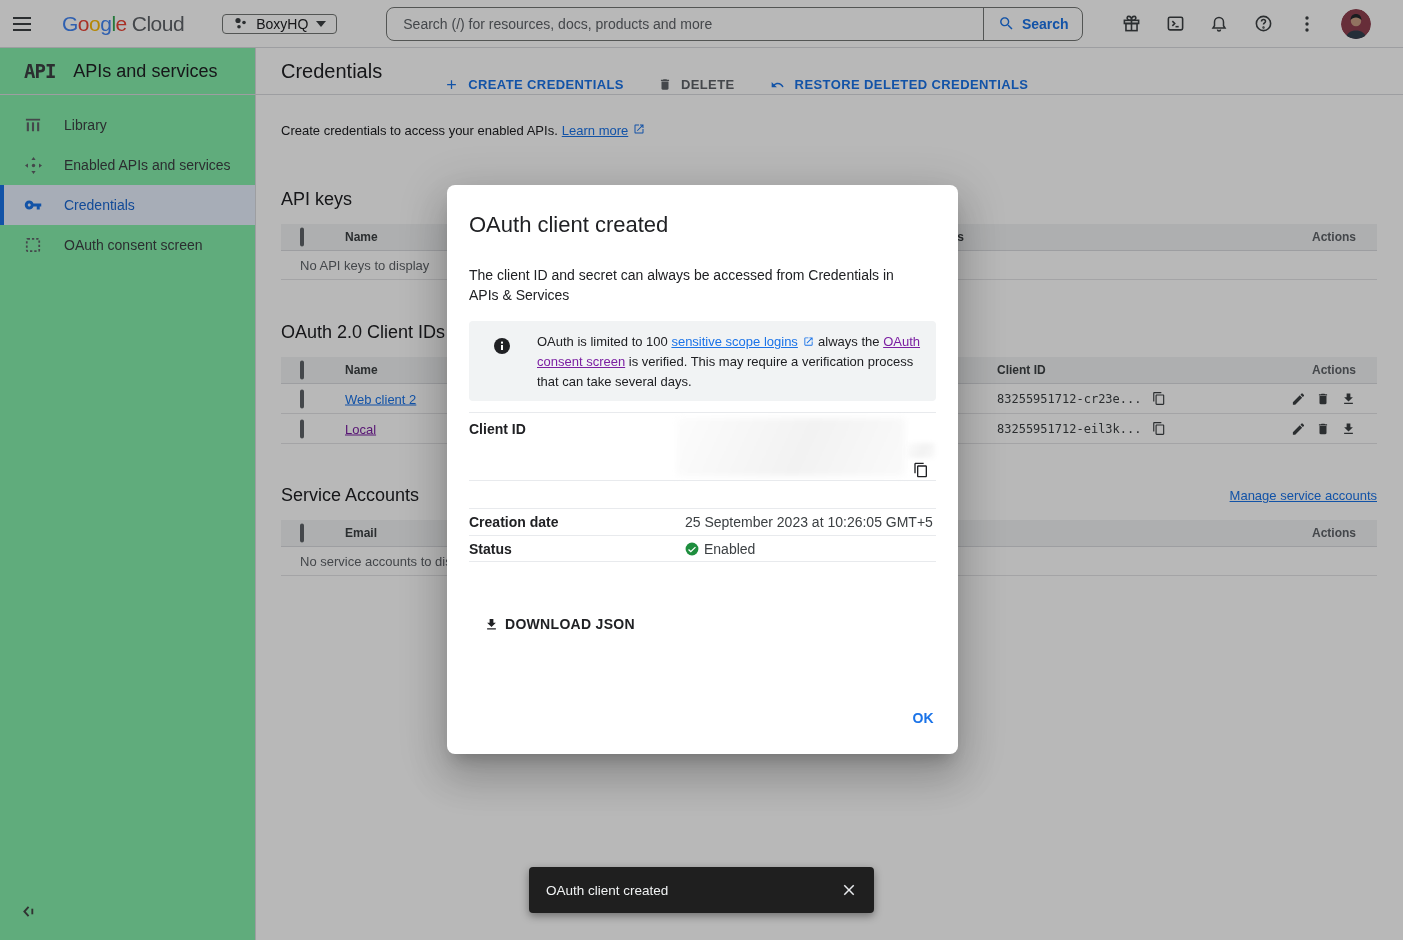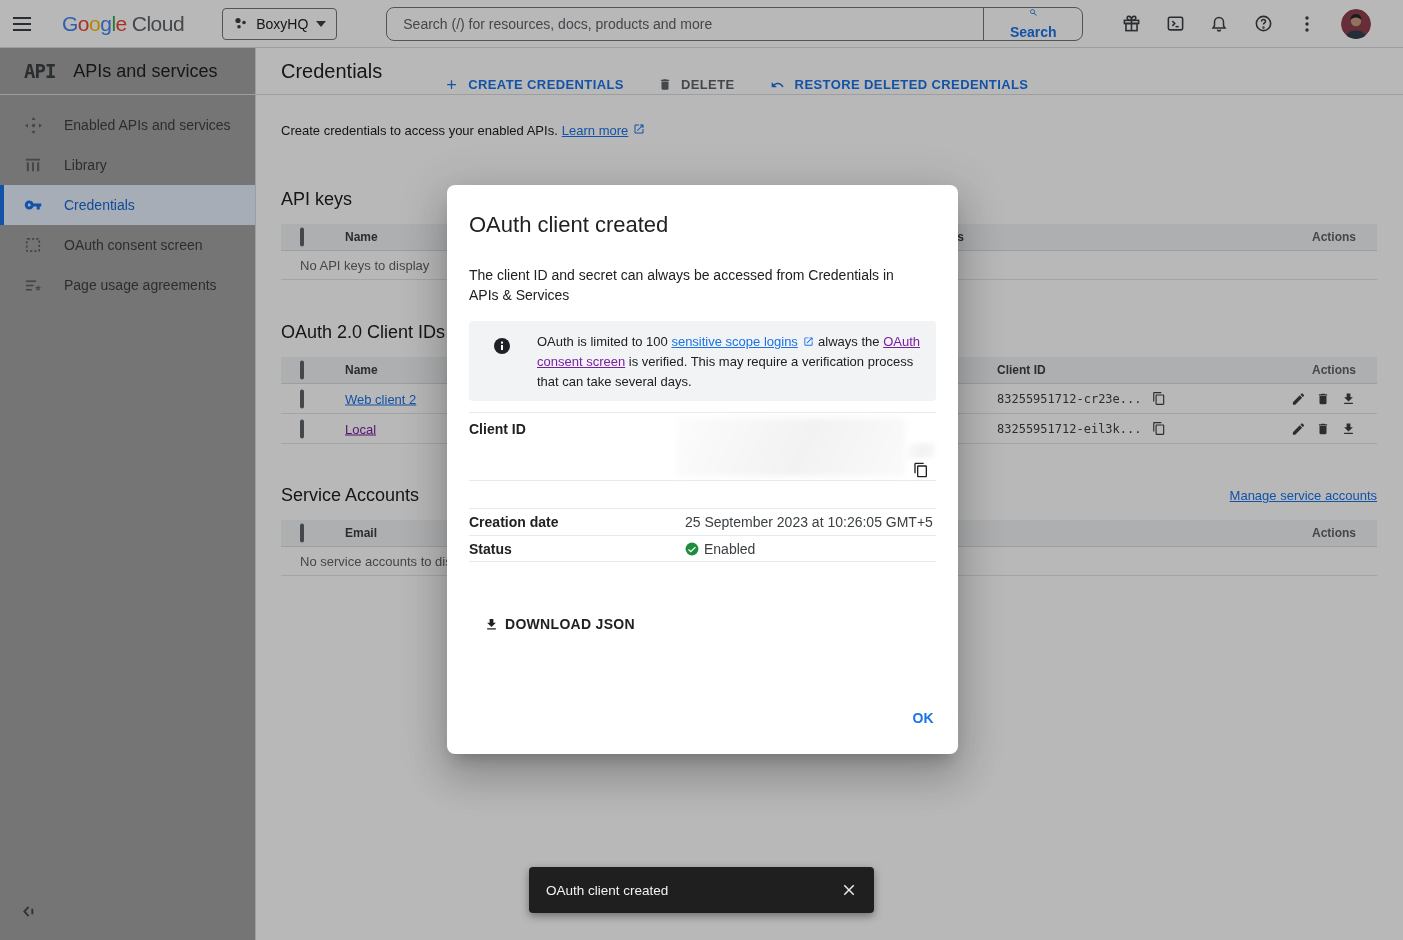--- a/index.html
+++ b/index.html
@@ -6,36 +6,36 @@
   html,body { width:1403px; height:940px; overflow:hidden; }
   body { font-family:"Liberation Sans", sans-serif; background:#fff; color:#202124; position:relative; }
   svg { display:block; }
 
   
   .topbar { position:absolute; top:0; left:0; width:1403px; height:48px; background:#fff;
             border-bottom:1px solid #dadce0; display:flex; align-items:center; z-index:1; }
   .hamburger { width:44px; height:48px; display:flex; align-items:center; justify-content:center; cursor:pointer; }
   .logo { display:flex; align-items:baseline; margin-left:18px; font-size:21px; letter-spacing:-0.5px; }
   .logo .cloud { color:#5f6368; margin-left:5px; }
-  .proj-btn { margin-left:38px; height:32px; border:1px solid #747775; border-radius:4px;
+  .proj-btn { margin-left:38px; height:20px; border:1px solid #747775; border-radius:4px;
               display:flex; align-items:center; padding:0 10px; gap:8px; cursor:pointer; background:#fff; }
   .proj-btn .plabel { font-size:14px; color:#202124; }
   .searchwrap { margin-left:49px; width:697px; height:34px; border:1px solid #747775; border-radius:8px;
                 display:flex; align-items:stretch; overflow:hidden; }
   .searchwrap input { flex:1; border:none; outline:none; background:transparent; padding:0 16px;
                       font-size:14px; color:#202124; font-family:"Liberation Sans",sans-serif; }
   .searchwrap input::placeholder { color:#5f6368; }
   .searchbtn { width:99px; border-left:1px solid #747775; display:flex; align-items:center; justify-content:center;
-               gap:7px; color:#1a73e8; font-size:14px; font-weight:bold; cursor:pointer;flex-direction:column; }
+               gap:7px; color:#1a73e8; font-size:14px; font-weight:bold; cursor:pointer; }
   .tb-icons { display:flex; align-items:center; margin-left:32px; gap:12px; }
   .tb-ic { width:32px; height:32px; display:flex; align-items:center; justify-content:center; cursor:pointer; color:#3c4043; }
   .avatar { width:30px; height:30px; border-radius:50%; overflow:hidden; cursor:pointer; margin-left:6px; }
 
   
-  .sidebar { position:absolute; top:48px; left:0; width:256px; height:892px; background:#a3a3a3;
+  .sidebar { position:absolute; top:48px; left:0; width:256px; height:892px; background:#86efac;
              border-right:1px solid #dadce0; z-index:1; }
   .sb-head { height:47px; border-bottom:1px solid #dadce0; display:flex; align-items:center; padding-left:24px; gap:18px; }
   .sb-logo { font-family:"DejaVu Sans Mono", monospace; font-weight:bold; font-size:19px; color:#3c4043; letter-spacing:-1px; }
   .sb-title { font-size:18px; color:#202124; }
   .sb-items { padding-top:10px; }
   .sb-item { height:40px; display:flex; align-items:center; padding-left:24px; gap:22px; font-size:14px;
              color:#3c4043; cursor:pointer; position:relative; }
   .sb-item .sbic { width:18px; height:18px; color:#5f6368; display:flex; align-items:center; justify-content:center; }
   .sb-item.selected { background:#e8f0fe; color:#1967d2; }
   .sb-item.selected .sbic { color:#1a73e8; }
@@ -201,64 +201,53 @@
 </header>
 
 <aside class="sidebar">
   <div class="sb-head">
     <span class="sb-logo">API</span>
     <span class="sb-title">APIs and services</span>
   </div>
   <nav class="sb-items">
     <div class="sb-item">
       <span class="sbic">
-        <svg width="17" height="17" viewBox="0 0 20 20" fill="currentColor">
-            <path d="M10 0l2.5 3.5h-5zM10 20l-2.5-3.5h5zM0 10l3.5-2.5v5zM20 10l-3.5 2.5v-5z"></path>
-            <circle cx="10" cy="10" r="2"></circle>
-          </svg>
-      </span>
-      <span>Enabled APIs and services</span>
-    </div>
-    <div class="sb-item">
-      <span class="sbic">
         <svg width="16" height="16" viewBox="0 0 18 18" fill="currentColor">
             <rect x="1" y="2" width="16" height="2"></rect>
             <rect x="2" y="6" width="2.4" height="10"></rect>
             <rect x="7.8" y="6" width="2.4" height="10"></rect>
             <rect x="13.6" y="6" width="2.4" height="10"></rect>
           </svg>
       </span>
       <span>Library</span>
     </div>
+    <div class="sb-item">
+      <span class="sbic">
+        <svg width="17" height="17" viewBox="0 0 20 20" fill="currentColor">
+            <path d="M10 0l2.5 3.5h-5zM10 20l-2.5-3.5h5zM0 10l3.5-2.5v5zM20 10l-3.5 2.5v-5z"></path>
+            <circle cx="10" cy="10" r="2"></circle>
+          </svg>
+      </span>
+      <span>Enabled APIs and services</span>
+    </div>
     <div class="sb-item selected">
       <span class="sbic">
         <svg width="18" height="18" viewBox="0 0 24 24" fill="currentColor">
             <path d="M12.65 10C11.83 7.67 9.61 6 7 6c-3.31 0-6 2.69-6 6s2.69 6 6 6c2.61 0 4.83-1.67 5.65-4H17v4h4v-4h2v-4H12.65zM7 14c-1.1 0-2-.9-2-2s.9-2 2-2 2 .9 2 2-.9 2-2 2z"></path>
           </svg>
       </span>
       <span>Credentials</span>
     </div>
     <div class="sb-item">
       <span class="sbic">
         <svg width="16" height="16" viewBox="0 0 18 18" fill="none" stroke="currentColor" stroke-width="2" stroke-dasharray="2.6 2.2">
             <rect x="2" y="2" width="14" height="14" rx="1"></rect>
           </svg>
       </span>
       <span>OAuth consent screen</span>
-    </div>
-    <div class="sb-item">
-      <span class="sbic">
-        <svg width="17" height="17" viewBox="0 0 20 20" fill="currentColor">
-            <rect x="1" y="4" width="12" height="2"></rect>
-            <rect x="1" y="9" width="9" height="2"></rect>
-            <rect x="1" y="14" width="7" height="2"></rect>
-            <path d="M15.5 11l.4 1.3 1.3.2-1 .9.3 1.3-1.2-.7-1.2.7.3-1.3-1-.9 1.3-.2z" stroke="currentColor" stroke-width="1.4" fill="none"></path>
-          </svg>
-      </span>
-      <span>Page usage agreements</span>
     </div>
   </nav>
   <div class="collapse">
     <svg width="15" height="15" viewBox="0 0 16 16" fill="none" stroke="currentColor" stroke-width="2">
         <polyline points="7,3 2.5,8 7,13"></polyline>
         <line x1="11" y1="5" x2="11" y2="11"></line>
       </svg>
   </div>
 </aside>
 

